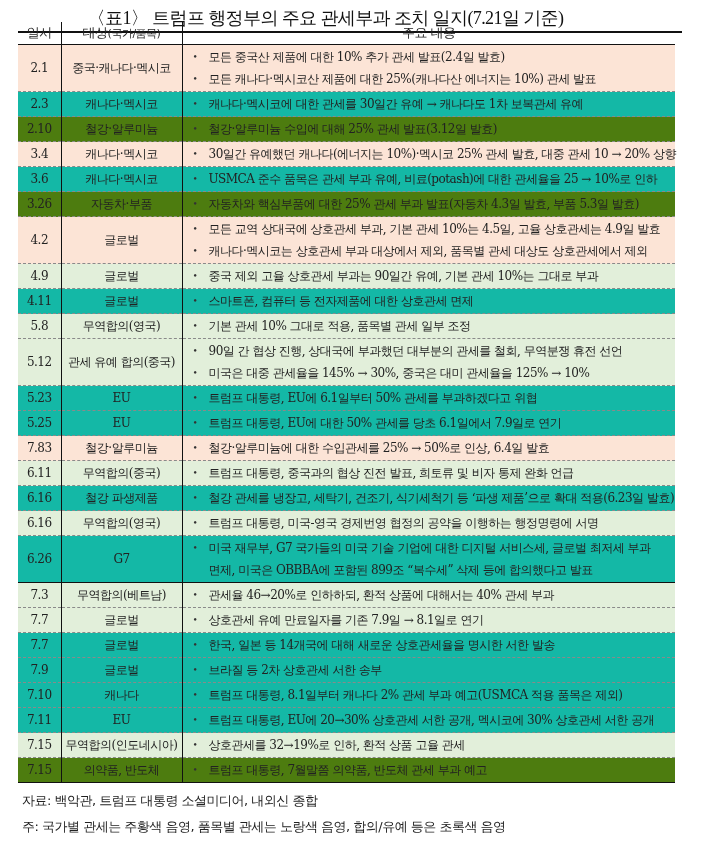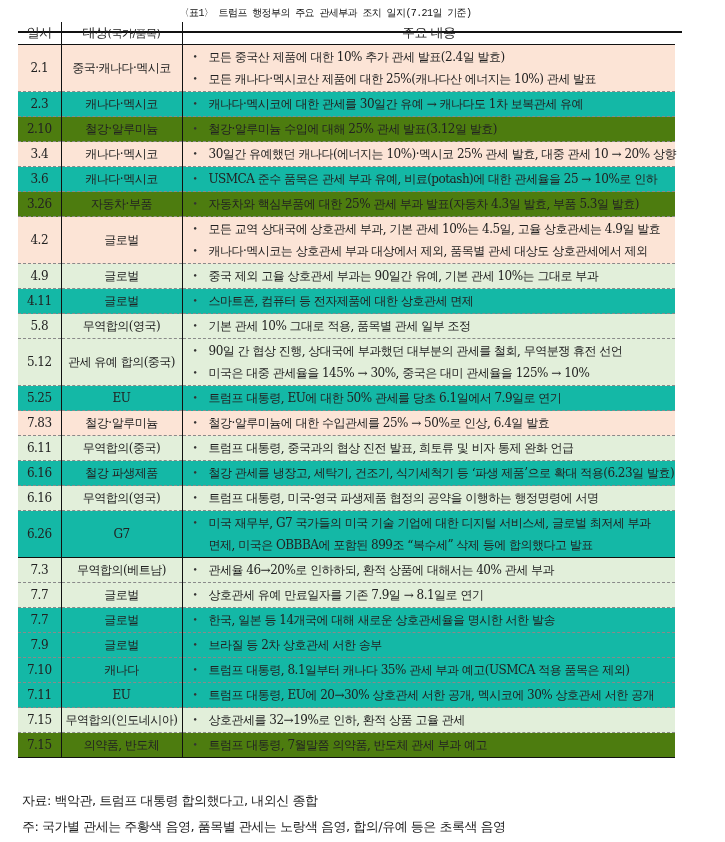--- a/index.html
+++ b/index.html
@@ -3,22 +3,22 @@
 <meta charset="utf-8">
 <style>
   html, body { margin: 0; padding: 0; background: #ffffff; }
   body {
     width: 725px; height: 842px; position: relative; overflow: hidden;
     font-family: "DejaVu Serif", "Liberation Serif", serif;
     color: #222;
   }
   .title {
     position: absolute; top: 6px; left: 0; width: 651px; text-align: center;
-    font-family: Liberation Mono, monospace;
-    font-size: 10px; letter-spacing: -0.6px; color: #111;
+    font-family: Liberation Serif, serif;
+    font-size: 18px; letter-spacing: -0.6px; color: #111;
   }
   .top-line {
     position: absolute; top: 31px; left: 18px; width: 664px; height: 2px; background: #111;
   }
   table.log {
     position: absolute; top: 22px; left: 18px; width: 657px;
     border-collapse: collapse; table-layout: fixed;
     font-size: 12px; letter-spacing: -0.5px;
   }
   table.log col.c-date { width: 43px; }
@@ -201,20 +201,31 @@
         <td class="target">관세 유예 합의(중국)</td>
         <td class="content">
           <ul class="items">
             <li><span>90일 간 협상 진행, 상대국에 부과했던 대부분의 관세를 철회, 무역분쟁 휴전 선언</span></li>
             <li><span>미국은 대중 관세율을 145% → 30%, 중국은 대미 관세율을 125% → 10%</span></li>
           </ul>
         </td>
       </tr>
       <tr class="bg-white">
         <td class="date">
+          <span class="date-text">5.23</span>
+        </td>
+        <td class="target">EU</td>
+        <td class="content">
+          <ul class="items">
+            <li><span>트럼프 대통령, EU에 6.1일부터 50% 관세를 부과하겠다고 위협</span></li>
+          </ul>
+        </td>
+      </tr>
+      <tr class="bg-white">
+        <td class="date">
           <span class="date-text">5.25</span>
         </td>
         <td class="target">EU</td>
         <td class="content">
           <ul class="items">
             <li><span>트럼프 대통령, EU에 대한 50% 관세를 당초 6.1일에서 7.9일로 연기</span></li>
           </ul>
         </td>
       </tr>
       <tr class="bg-orange">
@@ -250,21 +261,21 @@
           </ul>
         </td>
       </tr>
       <tr class="bg-green">
         <td class="date">
           <span class="date-text">6.16</span>
         </td>
         <td class="target">무역합의(영국)</td>
         <td class="content">
           <ul class="items">
-            <li><span>트럼프 대통령, 미국-영국 파생제품 협정의 공약을 이행하는 행정명령에 서명</span></li>
+            <li><span>트럼프 대통령, 미국-영국 경제번영 협정의 공약을 이행하는 행정명령에 서명</span></li>
           </ul>
         </td>
       </tr>
       <tr class="bg-white solid-bottom">
         <td class="date">
           <span class="date-text">6.26</span>
         </td>
         <td class="target">G7</td>
         <td class="content">
           <ul class="items">
@@ -316,21 +327,21 @@
           </ul>
         </td>
       </tr>
       <tr class="bg-white">
         <td class="date">
           <span class="date-text">7.10</span>
         </td>
         <td class="target">캐나다</td>
         <td class="content">
           <ul class="items">
-            <li><span>트럼프 대통령, 8.1일부터 캐나다 35% 관세 부과 예고(USMCA 적용 품목은 제외)</span></li>
+            <li><span>트럼프 대통령, 8.1일부터 캐나다 2% 관세 부과 예고(USMCA 적용 품목은 제외)</span></li>
           </ul>
         </td>
       </tr>
       <tr class="bg-white">
         <td class="date">
           <span class="date-text">7.11</span>
         </td>
         <td class="target">EU</td>
         <td class="content">
           <ul class="items">
@@ -356,14 +367,14 @@
         <td class="target">의약품, 반도체</td>
         <td class="content">
           <ul class="items">
             <li><span>트럼프 대통령, 7월말쯤 의약품, 반도체 관세 부과 예고</span></li>
           </ul>
         </td>
       </tr>
     </tbody>
 </table>
 
-<div class="footer src">자료: 백악관, 트럼프 대통령 합의했다고, 내외신 종합</div>
+<div class="footer src">자료: 백악관, 트럼프 대통령 소셜미디어, 내외신 종합</div>
 <div class="footer note">주: 국가별 관세는 주황색 음영, 품목별 관세는 노랑색 음영, 합의/유예 등은 초록색 음영</div>
 
 </body></html>

